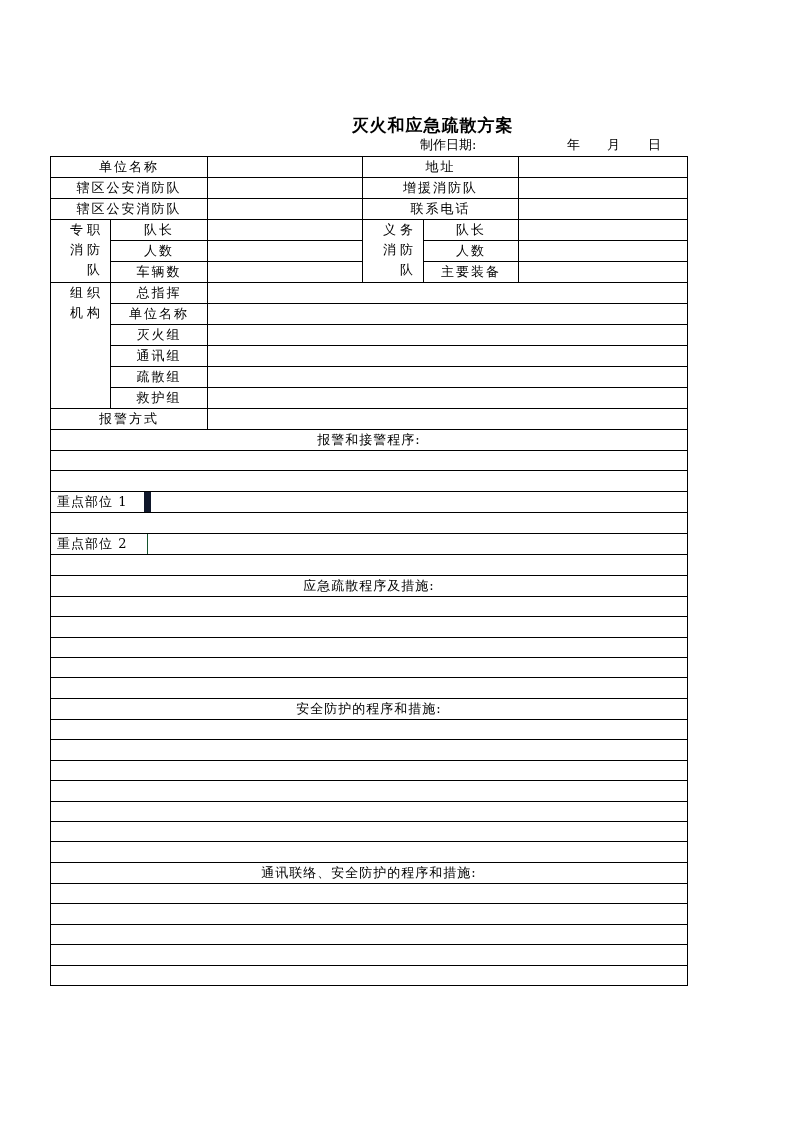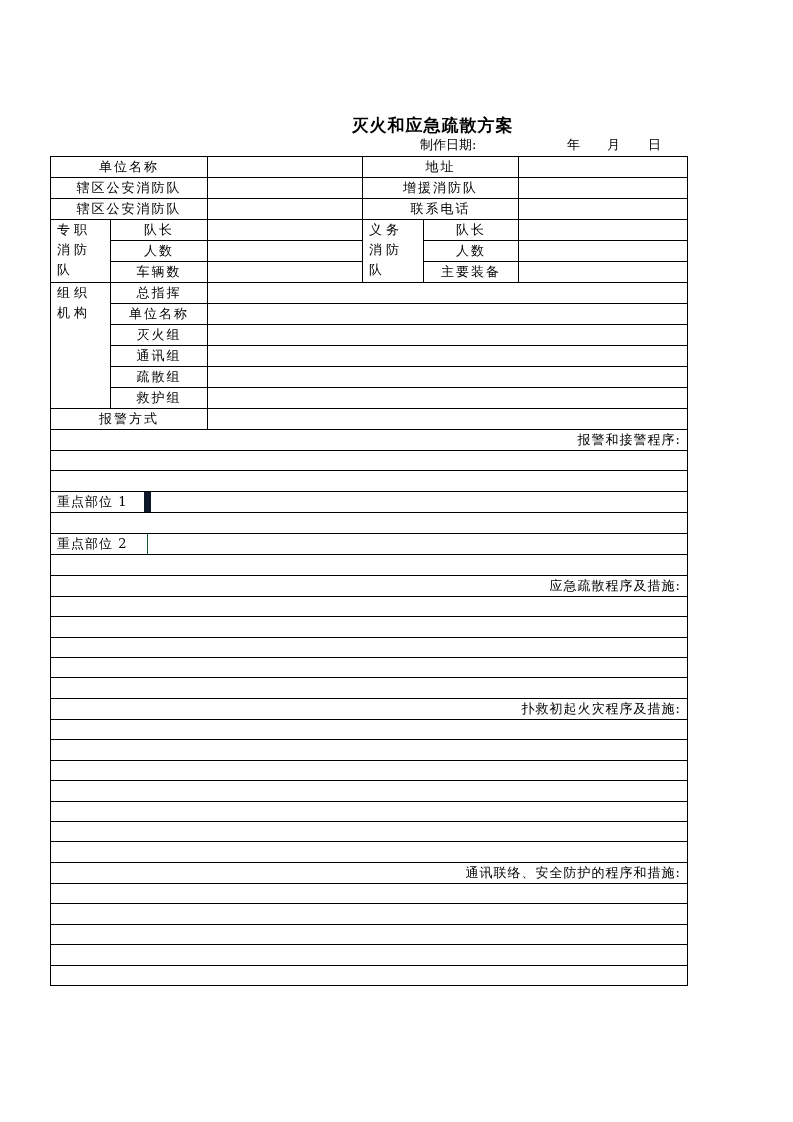--- a/index.html
+++ b/index.html
@@ -4,22 +4,22 @@
 <style>
   html, body { margin:0; padding:0; background:#ffffff; }
   body { width:793px; height:1122px; position:relative; overflow:hidden;
          font-family:"DejaVu Serif","Liberation Serif",serif; color:#000; }
   .title { position:absolute; left:0; width:793px; top:114px; text-align:center; font-size:17px; font-weight:bold; letter-spacing:1px; padding-left:72px; box-sizing:border-box; }
   .date { position:absolute; top:136px; left:420px; font-size:13px; height:18px; }
   .date span { position:absolute; white-space:nowrap; }
   table.form { position:absolute; left:50px; top:156px; width:637px; border-collapse:collapse; table-layout:fixed; font-size:13px; }
   table.form td { border:1px solid #000; height:20.45px; padding:0 6px; box-sizing:border-box; line-height:20px; white-space:nowrap; overflow:hidden; }
   td.c { text-align:center; letter-spacing:2px; }
-  td.vt { vertical-align:top; text-align:left; line-height:21.45px; letter-spacing:4px; white-space:normal; }
-  td.l { text-align:right; letter-spacing:1px; }
+  td.vt { vertical-align:top; text-align:right; line-height:21.45px; letter-spacing:4px; white-space:normal; }
+  td.l { text-align:center; letter-spacing:1px; }
   table.sub { width:100%; border-collapse:collapse; table-layout:fixed; }
   table.sub td { border:none; padding:0 6px; }
 </style>
 </head>
 <body>
 
 <div class="title">灭火和应急疏散方案</div>
 <div class="date">
   <span style="left:0px">制作日期:</span>
   <span style="left:147px">年</span>
@@ -175,21 +175,21 @@
         <td colspan="6"></td>
       </tr>
   <tr>
         <td colspan="6"></td>
       </tr>
   <tr>
         <td colspan="6"></td>
       </tr>
 
   <tr>
-    <td colspan="6" class="l">扑救初起火灾程序及措施:</td>
+    <td colspan="6" class="l">安全防护的程序和措施:</td>
   </tr>
   <tr>
         <td colspan="6"></td>
       </tr>
   <tr>
         <td colspan="6"></td>
       </tr>
   <tr>
         <td colspan="6"></td>
       </tr>

